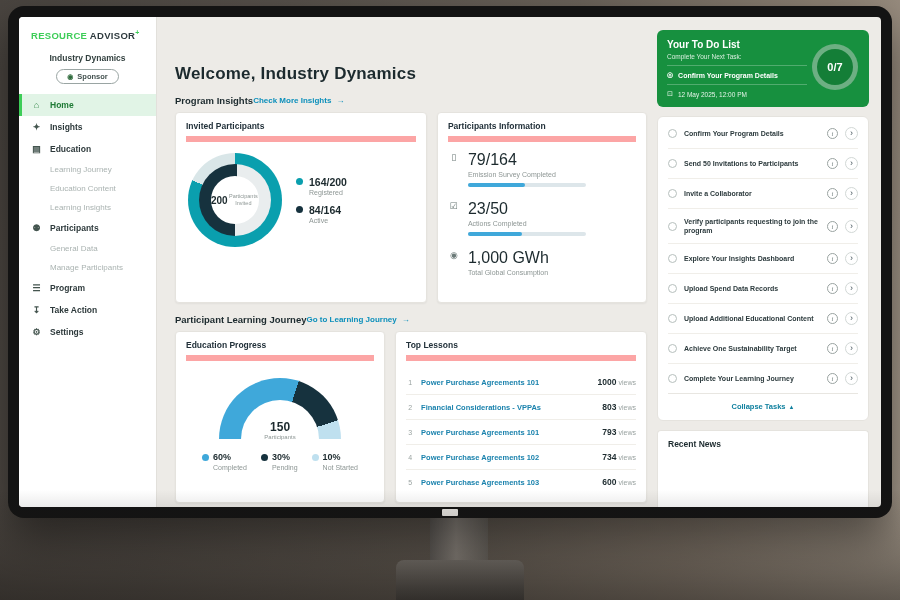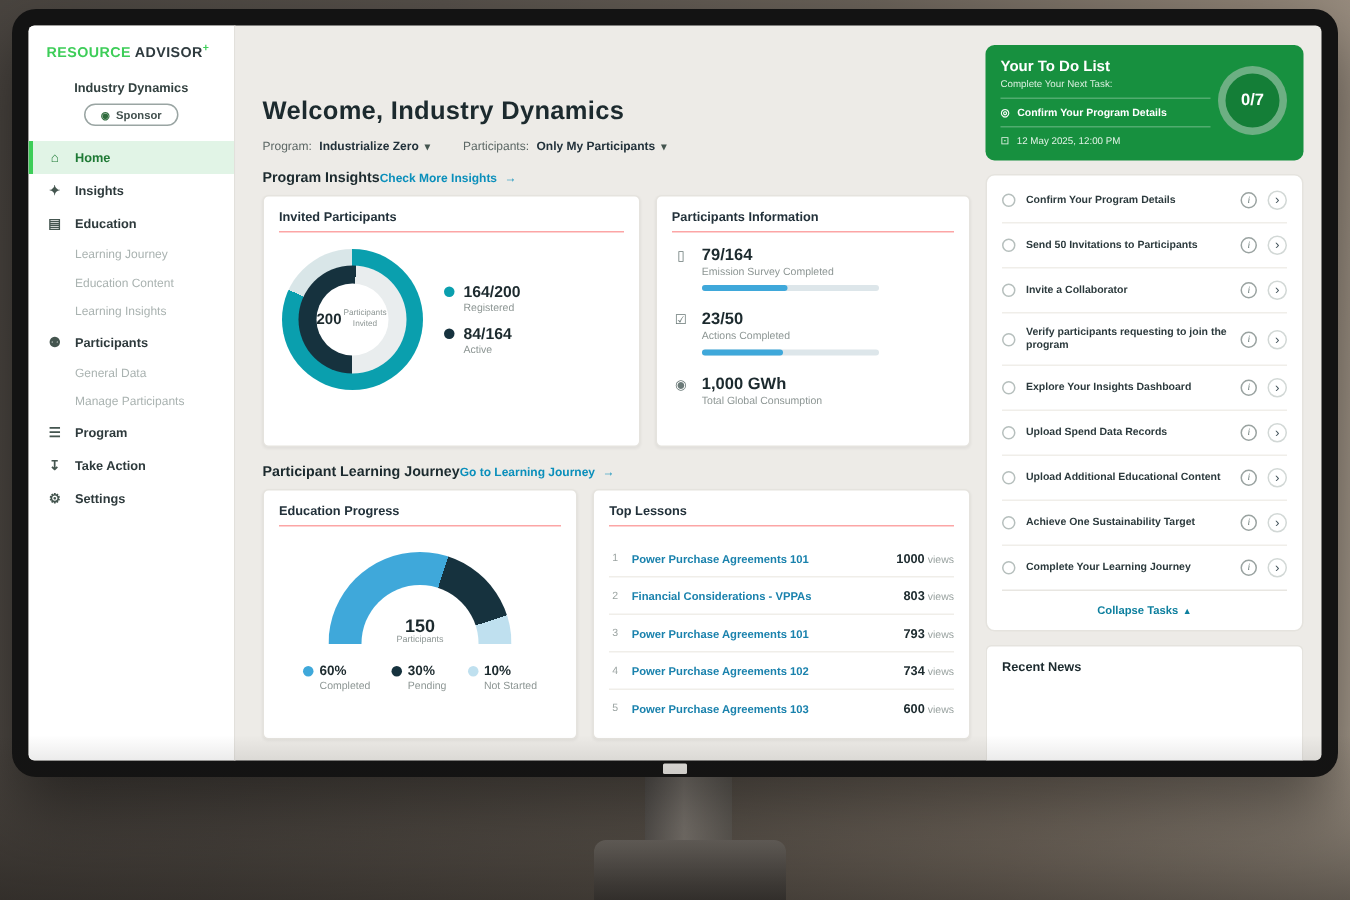--- a/index.html
+++ b/index.html
@@ -53,21 +53,21 @@
   .chev { font-size:7px; color:#44554f; }
 
   .section-row { display:flex; justify-content:flex-start; align-items:center; margin:11px 0 6px; }
   .section-title { font-size:9.5px; font-weight:bold; color:#1c2a2e; }
   .section-link { font-size:8px; font-weight:bold; color:#0b8fbb; display:flex; gap:5px; align-items:center; cursor:pointer; }
 
   .cards { display:flex; gap:10px; }
   .card { background:#fff; border:1px solid #e5e3de; border-radius:4px; padding:8px 10px;
     box-shadow:0 1px 2px rgba(0,0,0,.05); }
   .card-title { font-size:8.5px; font-weight:bold; color:#22313a; padding-bottom:5px;
-    border-bottom:1px solid #fca5a5; margin-bottom:9px; }
+    border-bottom:6px solid #fca5a5; margin-bottom:9px; }
   .card-invited { flex:1.1; }
   .card-info { flex:0.9; }
   .card-edu { flex:0.9; }
   .card-lessons { flex:1.1; }
 
   
   .donut-row { display:flex; gap:14px; align-items:center; padding:2px 0 6px 2px; }
   .donut { width:94px; height:94px; border-radius:50%; position:relative; flex:none;
     background: conic-gradient(#0a9fae 0 295deg, #d9e6e8 295deg 360deg); }
   .donut::before { content:""; position:absolute; inset:11px; border-radius:50%;
@@ -77,21 +77,21 @@
   .donut-val { font-size:10px; font-weight:bold; color:#1c2a2e; }
   .donut-lbl { font-size:5.5px; color:#8d9694; width:40px; line-height:1.3; }
   .legend-item { display:flex; gap:6px; align-items:flex-start; margin:8px 0; }
   .dot { width:7px; height:7px; border-radius:50%; margin-top:2px; flex:none; }
   .legend-value { font-size:10.5px; font-weight:bold; color:#1c2a2e; }
   .legend-label { font-size:7px; color:#8d9694; margin-top:1px; }
 
   
   .stat { display:flex; gap:8px; margin-bottom:13px; }
   .stat-icon { width:12px; color:#6b7a78; font-size:9px; text-align:center; margin-top:1px; }
-  .stat-value { font-size:11px; font-weight:bold; color:#1c2a2e; }
+  .stat-value { font-size:16px; font-weight:normal; color:#1c2a2e; }
   .stat-label { font-size:7px; color:#8d9694; margin:2px 0 5px; }
   .bar { width:118px; height:4px; border-radius:2px; background:#dde6ea; position:relative; }
   .bar-fill { position:absolute; left:0; top:0; bottom:0; border-radius:2px; background:#3fa8da; }
 
   
   .gauge-wrap { display:flex; flex-direction:column; align-items:center; }
   .gauge { width:122px; height:62px; position:relative; overflow:hidden; margin-top:8px; }
   .gauge-arc { position:absolute; left:0; top:0; width:122px; height:122px; border-radius:50%;
     background: conic-gradient(from 270deg, #3fa8da 0 108deg, #16323e 108deg 162deg, #bfe0ef 162deg 180deg, transparent 180deg); }
   .gauge-hole { position:absolute; left:22px; top:22px; width:78px; height:78px; border-radius:50%; background:#fff; }
@@ -204,36 +204,20 @@
           <div class="nav-item">
             <span class="ni-icon">⚙</span>
             <span>Settings</span>
           </div>
         </nav>
       </aside>
 
       <main class="main">
         <div class="page-title">Welcome, Industry Dynamics</div>
 
-        <div class="filters">
-          <div class="filter">
-            <span>Program:</span>
-            <span class="filter-value">
-              <span>Industrialize Zero</span>
-              <span class="chev">▾</span>
-            </span>
-          </div>
-          <div class="filter">
-            <span>Participants:</span>
-            <span class="filter-value">
-              <span>Only My Participants</span>
-              <span class="chev">▾</span>
-            </span>
-          </div>
-        </div>
 
         <div class="section-row">
           <span class="section-title">Program Insights</span>
           <span class="section-link">
             <span>Check More Insights</span>
             <span>→</span>
           </span>
         </div>
 
         <div class="cards">

